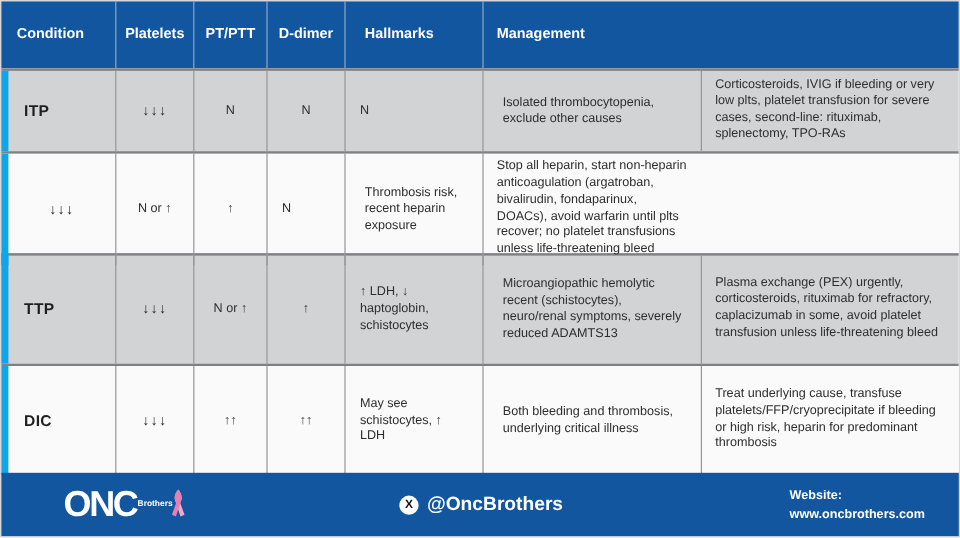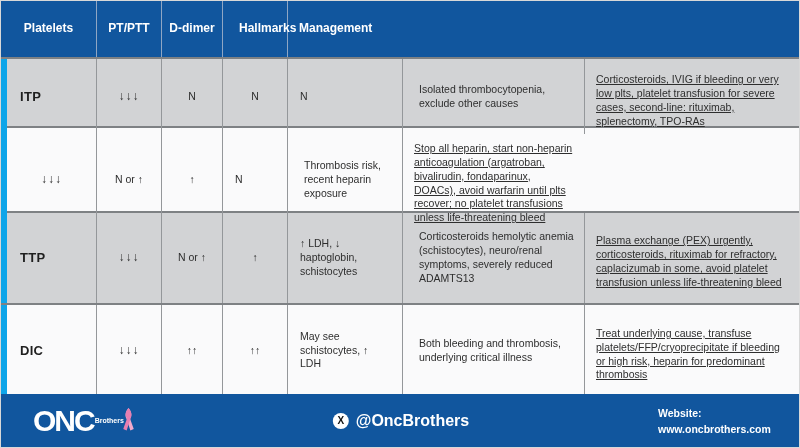--- a/index.html
+++ b/index.html
@@ -31,43 +31,44 @@
   .data-row { border-top:2px solid #7e8184; }
   .data-row .cell:first-child { border-left:6px solid #0ea5e9; }
   .row-gray  { background:#d2d3d5; }
   .row-light { background:#fafafb; }
   .r0 { height:69px; } .r1 { height:85px; } .r2 { height:92px; } .r3 { height:93px; }
 
   .c-cond { font-weight:700; font-size:13px; color:#1f1f1f; letter-spacing:.3px; }
   .c-arrows { font-size:12px; letter-spacing:1px; }
   .c-hemo { padding:6px 10px 6px 12px; }
   .c-hall { padding:6px 10px 6px 16px; }
-  .c-mgmt { padding:14px 12px 6px 11px;text-decoration:underline; }
+  .c-mgmt { padding:4px 12px 6px 11px; }
 
   
   .footer { position:absolute; left:0; bottom:0; width:800px; height:53px; background:#11569e; }
-  .logo { position:absolute; left:32px; top:50%; transform:translateY(-50%); display:flex; align-items:center; }
+  .logo { position:absolute; left:52px; top:50%; transform:translateY(-50%); display:flex; align-items:center; }
   .logo-main { color:#fff; font-weight:700; font-size:30px; letter-spacing:-2px; line-height:1; }
   .logo-sub { color:#fff; font-size:7px; font-weight:700; margin-left:1px; position:relative; z-index:2; }
   .ribbon { margin-left:-3px; margin-top:-2px; }
   .social { position:absolute; left:50%; top:50%; transform:translate(-50%,-50%); display:flex; align-items:center; gap:7px; }
   .x-badge {
     width:16px; height:16px; border-radius:50%; background:#fff; color:#111;
     display:flex; align-items:center; justify-content:center;
     font-size:10px; font-weight:700;
   }
   .social-handle { color:#fff; font-weight:700; font-size:16px; }
   .website { position:absolute; left:657px; top:50%; transform:translateY(-50%); color:#fff; font-weight:700; font-size:10.5px; line-height:1.55; }
 </style>
 </head>
 <body>
 
 <div class="page">
 
   <div class="grid header-row">
+    <div class="cell a-left">Condition</div>
     <div class="cell a-center">Platelets</div>
     <div class="cell a-center">PT/PTT</div>
     <div class="cell a-center">D-dimer</div>
     <div class="cell a-left" style="padding-left:16px;">Hallmarks</div>
     <div class="cell a-left" style="padding-left:11px;">Management</div>
   </div>
 
   <div class="grid data-row row-gray r0">
     <div class="cell a-left c-cond">ITP</div>
     <div class="cell a-center c-arrows">↓↓↓</div>
@@ -86,21 +87,21 @@
     <div class="cell c-hall">Thrombosis risk, recent heparin exposure</div>
     <div class="cell c-mgmt">Stop all heparin, start non-heparin anticoagulation (argatroban, bivalirudin, fondaparinux, DOACs), avoid warfarin until plts recover; no platelet transfusions unless life-threatening bleed</div>
   </div>
 
   <div class="grid data-row row-gray r2">
     <div class="cell a-left c-cond">TTP</div>
     <div class="cell a-center c-arrows">↓↓↓</div>
     <div class="cell a-center">N or ↑</div>
     <div class="cell a-center">↑</div>
     <div class="cell c-hemo">↑ LDH, ↓ haptoglobin, schistocytes</div>
-    <div class="cell c-hall">Corticosteroids hemolytic anemia (schistocytes), neuro/renal symptoms, severely reduced ADAMTS13</div>
+    <div class="cell c-hall">Microangiopathic hemolytic recent (schistocytes), neuro/renal symptoms, severely reduced ADAMTS13</div>
     <div class="cell c-mgmt">Plasma exchange (PEX) urgently, corticosteroids, rituximab for refractory, caplacizumab in some, avoid platelet transfusion unless life-threatening bleed</div>
   </div>
 
   <div class="grid data-row row-light r3">
     <div class="cell a-left c-cond">DIC</div>
     <div class="cell a-center c-arrows">↓↓↓</div>
     <div class="cell a-center">↑↑</div>
     <div class="cell a-center">↑↑</div>
     <div class="cell c-hemo">May see schistocytes, ↑ LDH</div>
     <div class="cell c-hall">Both bleeding and thrombosis, underlying critical illness</div>

